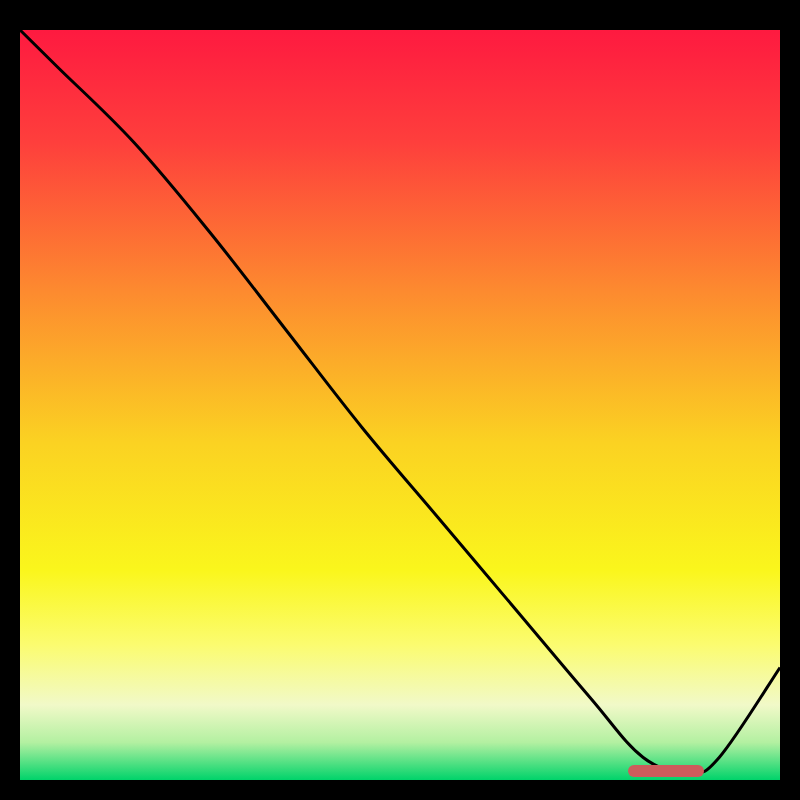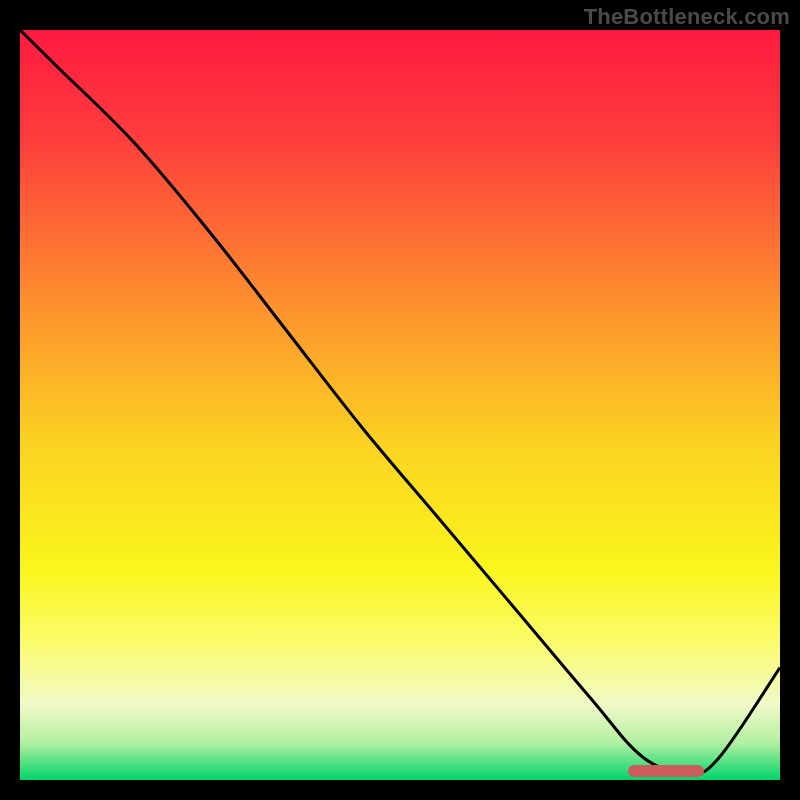--- a/index.html
+++ b/index.html
@@ -43,21 +43,20 @@
     height: 750px;
   }
   svg {
     display: block;
   }
 </style>
 </head>
 <body>
 
 <div class="container">
-  <div class="watermark">TheBottleneck.com</div>
 
   <div class="plot-outer">
     <svg class="plot-inner" id="chart-svg" viewBox="0 0 760 750">
       <defs>
         <linearGradient id="bgGrad" x1="0" y1="0" x2="0" y2="1">
             <stop offset="0.00%" stop-color="#fe1a40"></stop>
             <stop offset="15.00%" stop-color="#fe3f3c"></stop>
             <stop offset="35.00%" stop-color="#fd8b2f"></stop>
             <stop offset="55.00%" stop-color="#fbd222"></stop>
             <stop offset="72.00%" stop-color="#faf61c"></stop>

